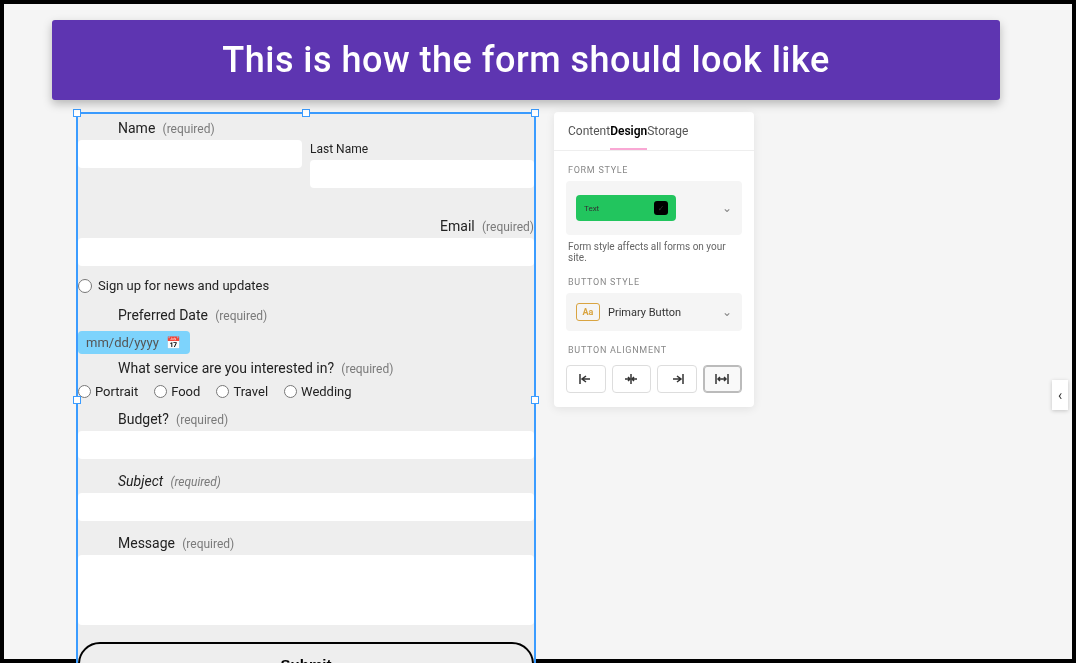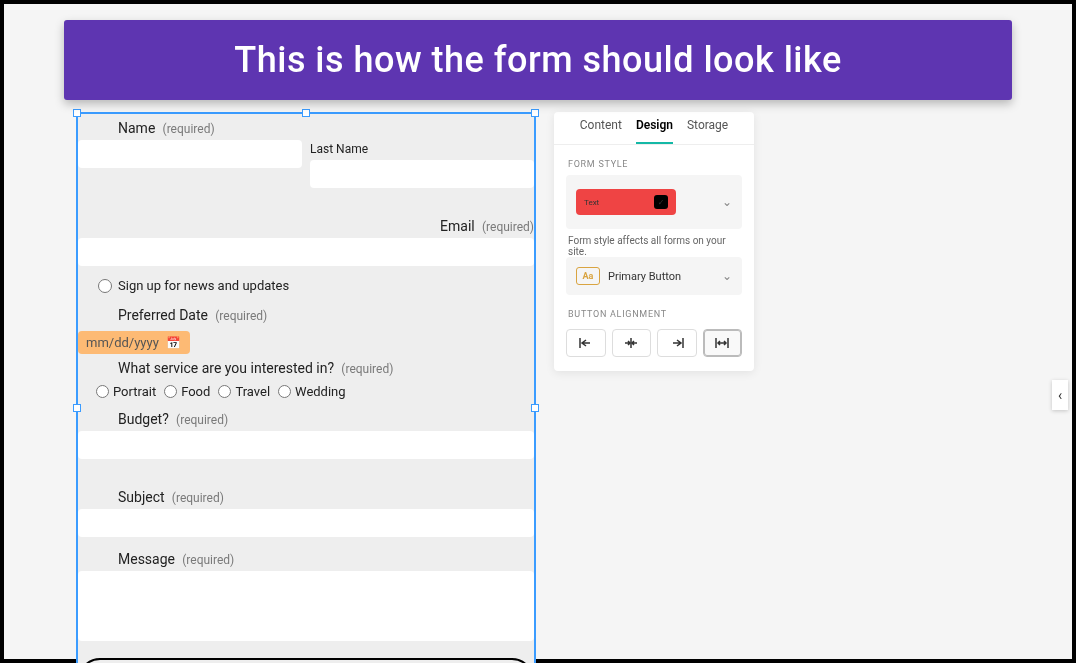--- a/index.html
+++ b/index.html
@@ -2,21 +2,21 @@
 <html><head>
   <meta charset="utf-8">
   <style>
     * { box-sizing: border-box; margin: 0; padding: 0; }
     body { font-family: -apple-system, BlinkMacSystemFont, "Segoe UI", Roboto, Helvetica, Arial, sans-serif; background:#000; }
     .stage { width:1076px; height:663px; background:#000; position:relative; }
     .inner { position:absolute; left:4px; top:4px; right:4px; bottom:4px; background:#f5f5f5; }
 
     .banner {
       position:absolute;
-      left:60px; top:16px; width:948px; height:80px;
+      left:48px; top:16px; width:948px; height:80px;
       background:#5e35b1;
       border-radius:3px;
       display:flex; align-items:center; justify-content:center;
       color:#fff; font-size:36px; font-weight:500;
       box-shadow:0 4px 10px rgba(0,0,0,.25);
       z-index:10;
       letter-spacing:.5px;
     }
 
     
@@ -41,50 +41,50 @@
     .sub-label { font-size:12px; color:#222; padding:2px 0 4px 0; }
     .input {
       width:100%; height:28px; background:#fff; border:none; border-radius:4px;
       padding:0 8px; font-size:13px;
     }
     .two-col { display:flex; gap:8px; }
     .two-col > div { flex:1; }
 
     .radio-row { display:flex; align-items:center; gap:6px; padding:4px 0; }
     .radio-row input[type=radio]{ width:14px; height:14px; }
-    .radio-line { display:flex; align-items:flex-end; gap:8px; flex-wrap:wrap; padding-top:4px;margin-left:18px;}
+    .radio-line { display:flex; align-items:flex-end; gap:16px; flex-wrap:wrap; padding-top:4px;}
     .radio-item { display:flex; align-items:center; gap:4px; font-size:13px; }
 
-    .date-box { display:inline-flex; align-items:center; background:#fdba74; border-radius:4px; padding:4px 8px; gap:8px; margin-top:4px;justify-content:flex-end;}
+    .date-box { display:inline-flex; align-items:center; background:#7dd3fc; border-radius:4px; padding:4px 8px; gap:8px; margin-top:4px;justify-content:flex-end;}
     .textarea { width:100%; height:70px; background:#fff; border:none; border-radius:4px; padding:6px 8px; font-size:13px; resize:none;}
 
     .submit-btn {
       width:100%; height:44px; margin-top:14px;
       background:transparent; border:2px solid #000; border-radius:22px;
       font-size:15px; font-weight:600; cursor:pointer;
     }
 
     
     .panel {
       position:absolute;
       left:550px; top:108px;
       width:200px;
       background:#fff;
       border-radius:4px;
       box-shadow:0 2px 10px rgba(0,0,0,.08);
       padding:0;
       font-size:12px;
     }
-    .tabs { display:flex; gap:14px; padding:6px 14px 0 14px; border-bottom:1px solid #eee;justify-content:center;}
+    .tabs { display:flex; padding:12px 14px 0 14px; border-bottom:1px solid #eee;}
     .tab { font-size:12px; color:#555; padding-bottom:10px; cursor:pointer; }
-    .tab.active { color:#000; font-weight:600; border-bottom:2px solid #14b8a6; }
+    .tab.active { color:#000; font-weight:600; border-bottom:2px solid #f9a8d4; }
 
     .section-label { font-size:9px; letter-spacing:.08em; color:#888; text-transform:uppercase; padding:14px 14px 6px 14px; }
     .style-card { margin:0 12px; background:#f5f5f5; border-radius:4px; padding:14px 10px; display:flex; align-items:center; gap:8px;}
-    .style-preview { background:#ef4444; border-radius:4px; width:100px; display:flex; align-items:center; justify-content:space-between; padding:6px 8px; }
+    .style-preview { background:#22c55e; border-radius:4px; width:100px; display:flex; align-items:center; justify-content:space-between; padding:6px 8px; }
     .style-preview span { font-size:8px; color:#333; }
     .tick { width:14px; height:14px; border-radius:3px; background:#000; display:flex; align-items:center; justify-content:center; color:#fff; font-size:9px;}
     .chev { color:#888; margin-left:auto; font-size:12px;}
     .hint { font-size:10px; color:#666; padding:6px 14px 0; }
 
     .btn-style-card { margin:0 12px; background:#f5f5f5; border-radius:4px; padding:10px 10px; display:flex; align-items:center; gap:8px;}
     .aa-icon { width:24px; height:18px; border:1px solid #d9a441; border-radius:3px; display:flex; align-items:center; justify-content:center; font-size:9px; color:#d9a441; font-weight:bold;}
     .btn-style-label {font-size:11px; color:#333;}
 
     .align-row { display:flex; gap:6px; padding:0 12px 14px; margin-top:4px;}
@@ -131,21 +131,21 @@
         </div>
 
         
         <div class="row" style="margin-top:24px;text-align:right;">
           <span class="field-label">Email</span>
           <span class="req">(required)</span>
         </div>
         <input class="input" style="">
 
         
-        <div class="radio-row" style="margin-top:8px;margin-left:20px;">
+        <div class="radio-row" style="margin-top:8px;">
           <input type="radio" style="">
           <span>Sign up for news and updates</span>
         </div>
 
         
         <div class="row" style="margin-top:4px;">
           <span class="field-label">Preferred Date</span>
           <span class="req">(required)</span>
         </div>
         <div class="date-box">
@@ -178,21 +178,21 @@
         </div>
 
         
         <div class="row" style="margin-top:6px;">
           <span class="field-label">Budget?</span>
           <span class="req">(required)</span>
         </div>
         <input class="input" style="">
 
         
-        <div class="row" style="margin-top:24px;">
+        <div class="row" style="margin-top:8px;font-style:italic;">
           <span class="field-label">Subject</span>
           <span class="req">(required)</span>
         </div>
         <input class="input" style="">
 
         
         <div class="row" style="margin-top:8px;">
           <span class="field-label">Message</span>
           <span class="req">(required)</span>
         </div>
@@ -212,20 +212,21 @@
       <div class="section-label">FORM STYLE</div>
       <div class="style-card">
         <div class="style-preview">
           <span>Text</span>
           <span class="tick">✓</span>
         </div>
         <span class="chev">⌄</span>
       </div>
       <div class="hint">Form style affects all forms on your site.</div>
 
+      <div class="section-label">BUTTON STYLE</div>
       <div class="btn-style-card">
         <div class="aa-icon">Aa</div>
         <span class="btn-style-label">Primary Button</span>
         <span class="chev">⌄</span>
       </div>
 
       <div class="section-label">BUTTON ALIGNMENT</div>
       <div class="align-row">
         <div class="align-btn">
           <svg class="align-svg" viewBox="0 0 14 12">

